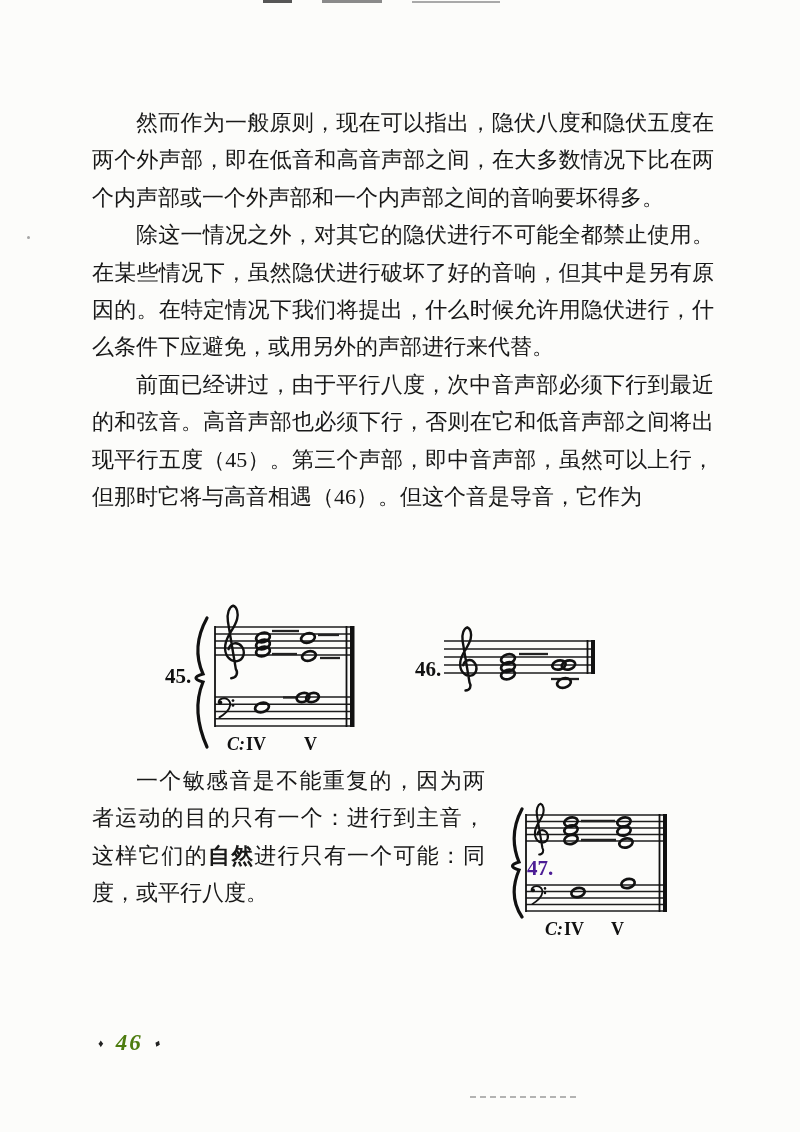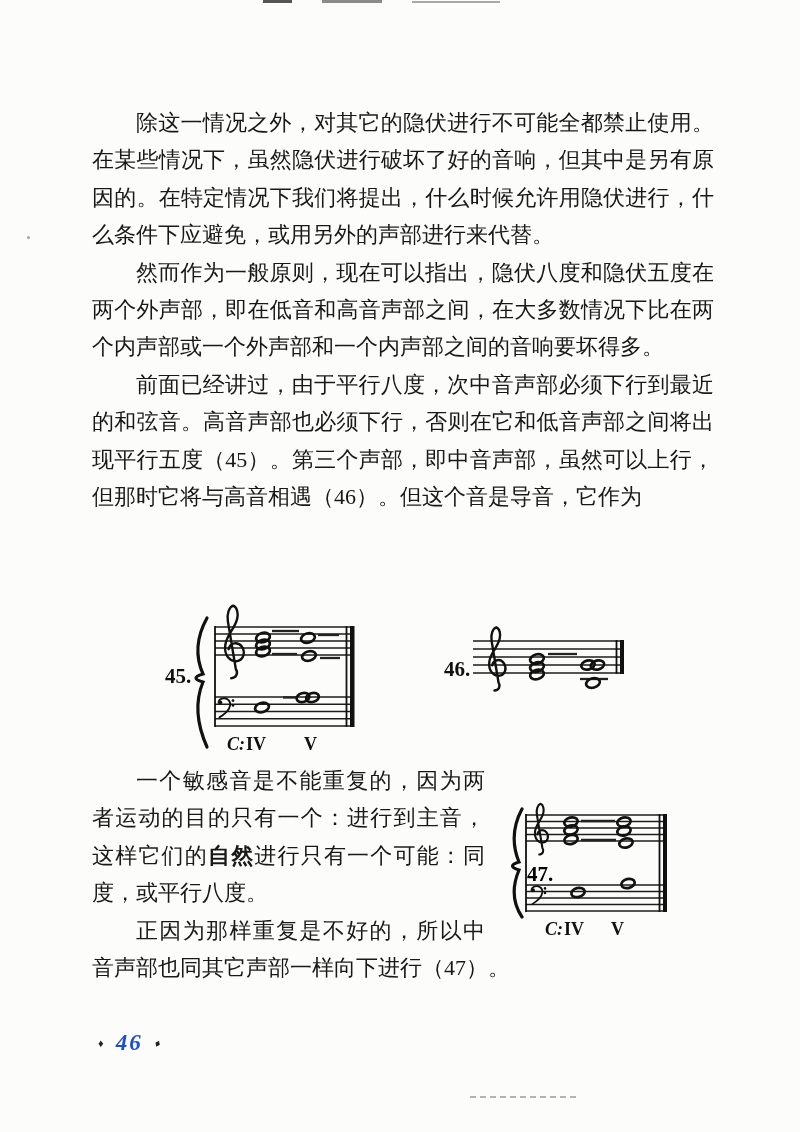--- a/index.html
+++ b/index.html
@@ -14,36 +14,36 @@
   .txt p{margin:0;text-indent:2em;}
   .b{font-weight:700;margin-top:11px;}
   #block-upper{top:104px;}
   #block-lower{top:762px;}
   #p7{margin-top:8px;}
 
   
   .fig{position:absolute;}
   .fig svg,.fig-float svg{display:block;overflow:visible;}
   .fig-float{float:right;width:223px;height:144px;margin:38px 0 0 6px;position:relative;}
-  .fig47-label{position:absolute;left:-8px;top:62px;font:700 21px "Liberation Serif",serif;color:#000000;}
+  .fig47-label{position:absolute;left:-8px;top:56px;font:700 21px "Liberation Serif",serif;color:#4c1d95;}
 
   .staff{stroke:#1d1d1d;stroke-width:1.7;}
   .barthin{stroke:#111;stroke-width:1.8;}
   .barthick{fill:#111;}
   .brace{fill:none;stroke:#111;stroke-width:3.2;stroke-linecap:round;}
   .clef{fill:none;stroke:#111;stroke-width:2.3;stroke-linecap:round;}
   .wn{fill:none;stroke:#111;stroke-width:2.7;}
   .dash{stroke:#222;stroke-width:2.3;}
   .fig-num{font:700 21px "Liberation Serif",serif;fill:#111;}
   .key-label{font:italic 700 18px "Liberation Serif",serif;fill:#111;}
   .roman{font:700 18px "Liberation Serif",serif;fill:#111;}
 
   
   .pageno{position:absolute;left:98px;top:1030px;display:flex;align-items:center;gap:12px;}
-  .pageno .num{font:italic 700 23px "Liberation Serif",serif;letter-spacing:2px;color:#1d4ed8;text-align:right;}
+  .pageno .num{font:italic 700 23px "Liberation Serif",serif;letter-spacing:2px;color:#4d7c0f;text-align:right;}
   .pageno .deco{font-size:11px;color:#222;line-height:1;}
   .pageno .deco.r{transform:rotate(25deg);}
 
   
   .art{position:absolute;}
   .a1{left:263px;top:0;width:29px;height:3px;background:#565656;}
   .a2{left:322px;top:0;width:60px;height:3px;background:#8a8a8a;}
   .a3{left:412px;top:1px;width:88px;height:2px;background:#a9a9a9;}
   .a4{left:470px;top:1096px;width:106px;height:0;border-top:2px dashed #9b9b9b;opacity:.75;}
   .speck{position:absolute;border-radius:50%;}
@@ -58,22 +58,22 @@
 
   <div class="art a1"></div>
   <div class="art a2"></div>
   <div class="art a3"></div>
   <div class="art a4"></div>
   <div class="speck s1"></div>
   <div class="speck s2"></div>
   <div class="speck s3"></div>
 
   <div class="txt" id="block-upper">
+    <p>然而作为一般原则，现在可以指出，隐伏八度和隐伏五度在两个外声部，即在低音和高音声部之间，在大多数情况下比在两个内声部或一个外声部和一个内声部之间的音响要坏得多。</p>
     <p>除这一情况之外，对其它的隐伏进行不可能全都禁止使用。在某些情况下，虽然隐伏进行破坏了好的音响，但其中是另有原因的。在特定情况下我们将提出，什么时候允许用隐伏进行，什么条件下应避免，或用另外的声部进行来代替。</p>
-    <p>然而作为一般原则，现在可以指出，隐伏八度和隐伏五度在两个外声部，即在低音和高音声部之间，在大多数情况下比在两个内声部或一个外声部和一个内声部之间的音响要坏得多。</p>
     <p>前面已经讲过，由于平行八度，次中音声部必须下行到最近的和弦音。高音声部也必须下行，否则在它和低音声部之间将出现平行五度（45）。第三个声部，即中音声部，虽然可以上行，但那时它将与高音相遇（46）。但这个音是导音，它作为</p>
   </div>
 
   <div class="fig" style="left:145px;top:597px;width:290px;height:163px">
     <svg width="290" height="163" viewBox="0 0 290 163">
       <text class="fig-num" x="20" y="86">45.</text>
       <path class="brace" d="M62,21 Q46,50 58,77 Q44,81 58,85 Q46,114 62,150"></path>
       <g class="stafflines">
         <line class="staff" x1="70" y1="30" x2="209" y2="30"></line>
         <line class="staff" x1="70" y1="37" x2="209" y2="37"></line>
@@ -121,21 +121,21 @@
       <g>
         <ellipse class="wn" transform="translate(158,100.5) rotate(-15)" rx="6.5" ry="4.4"></ellipse>
         <ellipse class="wn" transform="translate(167.5,100.5) rotate(-15)" rx="6.5" ry="4.4"></ellipse>
       </g>
       <text class="key-label" x="82" y="153">C:</text>
       <text class="roman" x="101" y="153">IV</text>
       <text class="roman" x="159" y="153">V</text>
     </svg>
   </div>
 
-  <div class="fig" style="left:441px;top:613px;width:215px;height:112px">
+  <div class="fig" style="left:412px;top:613px;width:215px;height:112px">
     <svg width="215" height="112" viewBox="0 0 215 112">
       <text class="fig-num" x="3" y="63">46.</text>
       <g>
         <line class="staff" x1="32" y1="28" x2="183" y2="28"></line>
         <line class="staff" x1="32" y1="36" x2="183" y2="36"></line>
         <line class="staff" x1="32" y1="44" x2="183" y2="44"></line>
         <line class="staff" x1="32" y1="52" x2="183" y2="52"></line>
         <line class="staff" x1="32" y1="60" x2="183" y2="60"></line>
       </g>
       <line class="barthin" x1="175.5" y1="27" x2="175.5" y2="61"></line>
@@ -204,21 +204,20 @@
           </g>
           <ellipse class="wn" transform="translate(87,92.5) rotate(-15)" rx="6.8" ry="4.5"></ellipse>
           <ellipse class="wn" transform="translate(137,83.5) rotate(-15)" rx="6.8" ry="4.5"></ellipse>
           <text class="key-label" x="54" y="135">C:</text>
           <text class="roman" x="73" y="135">IV</text>
           <text class="roman" x="120" y="135">V</text>
         </svg>
       </span>
       <span>一个敏感音是不能重复的，因为两者运动的目的只有一个：进行到主音，这样它们的</span><span class="b">自然</span><span>进行只有一个可能：同度，或平行八度。</span>
     </p>
-    <p>正因为那样重复是不好的，所以中音声部也同其它声部一样向下进行（47）。</p>
   </div>
 
   <div class="pageno">
     <span class="deco">♦</span>
     <span class="num">46</span>
     <span class="deco r">♦</span>
   </div>
 
 </div>
 

